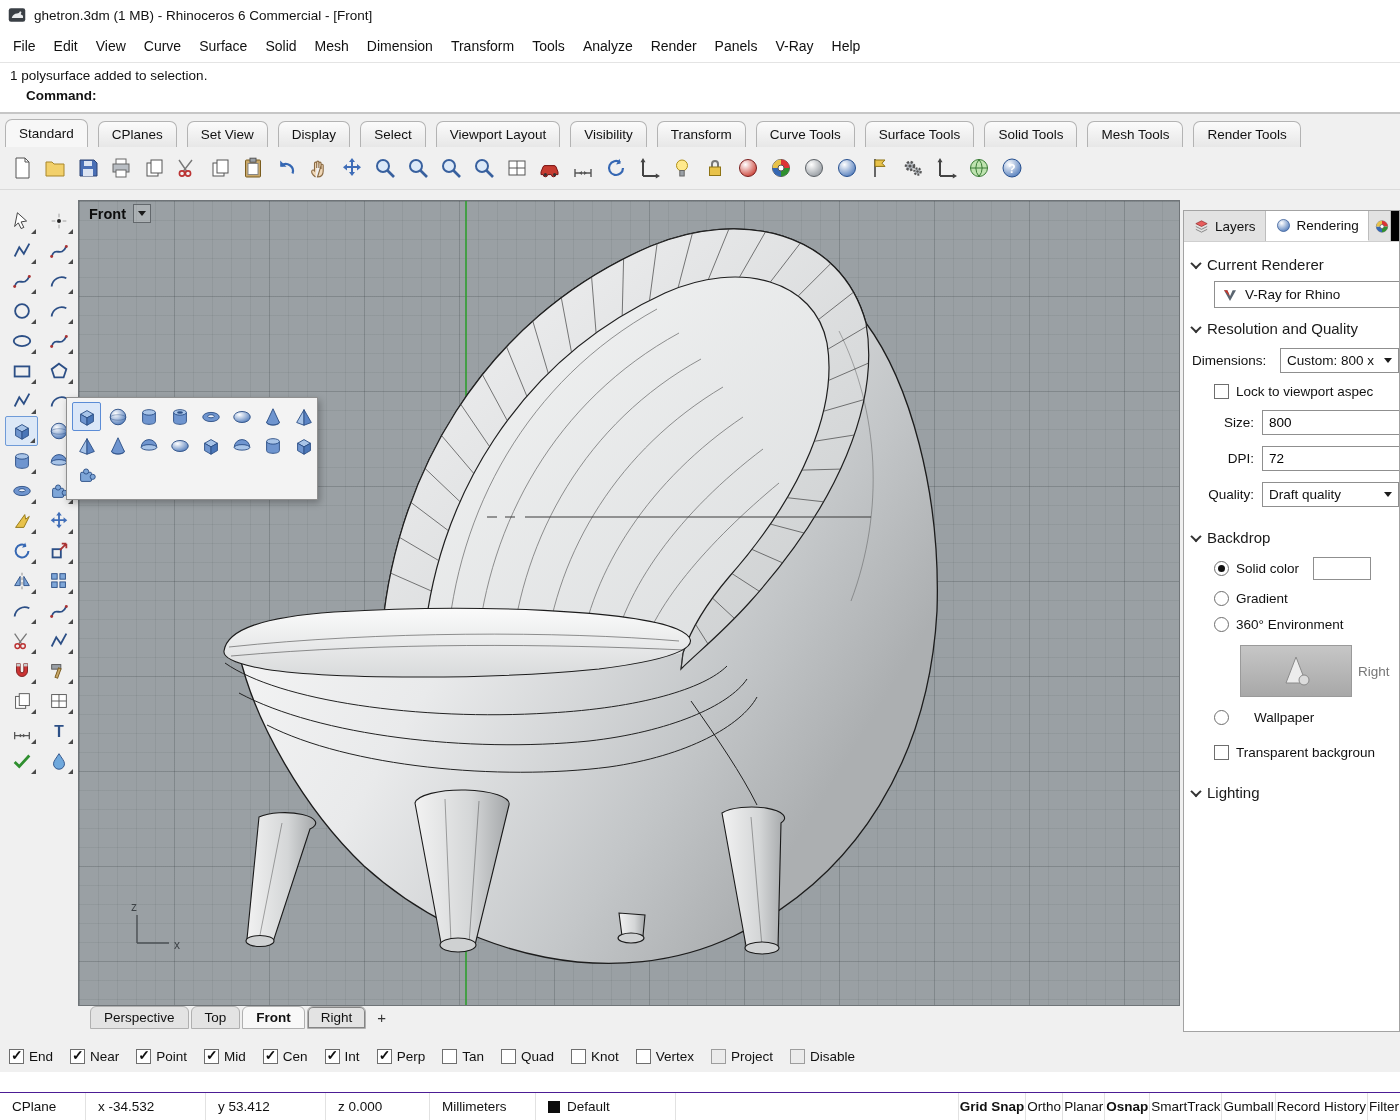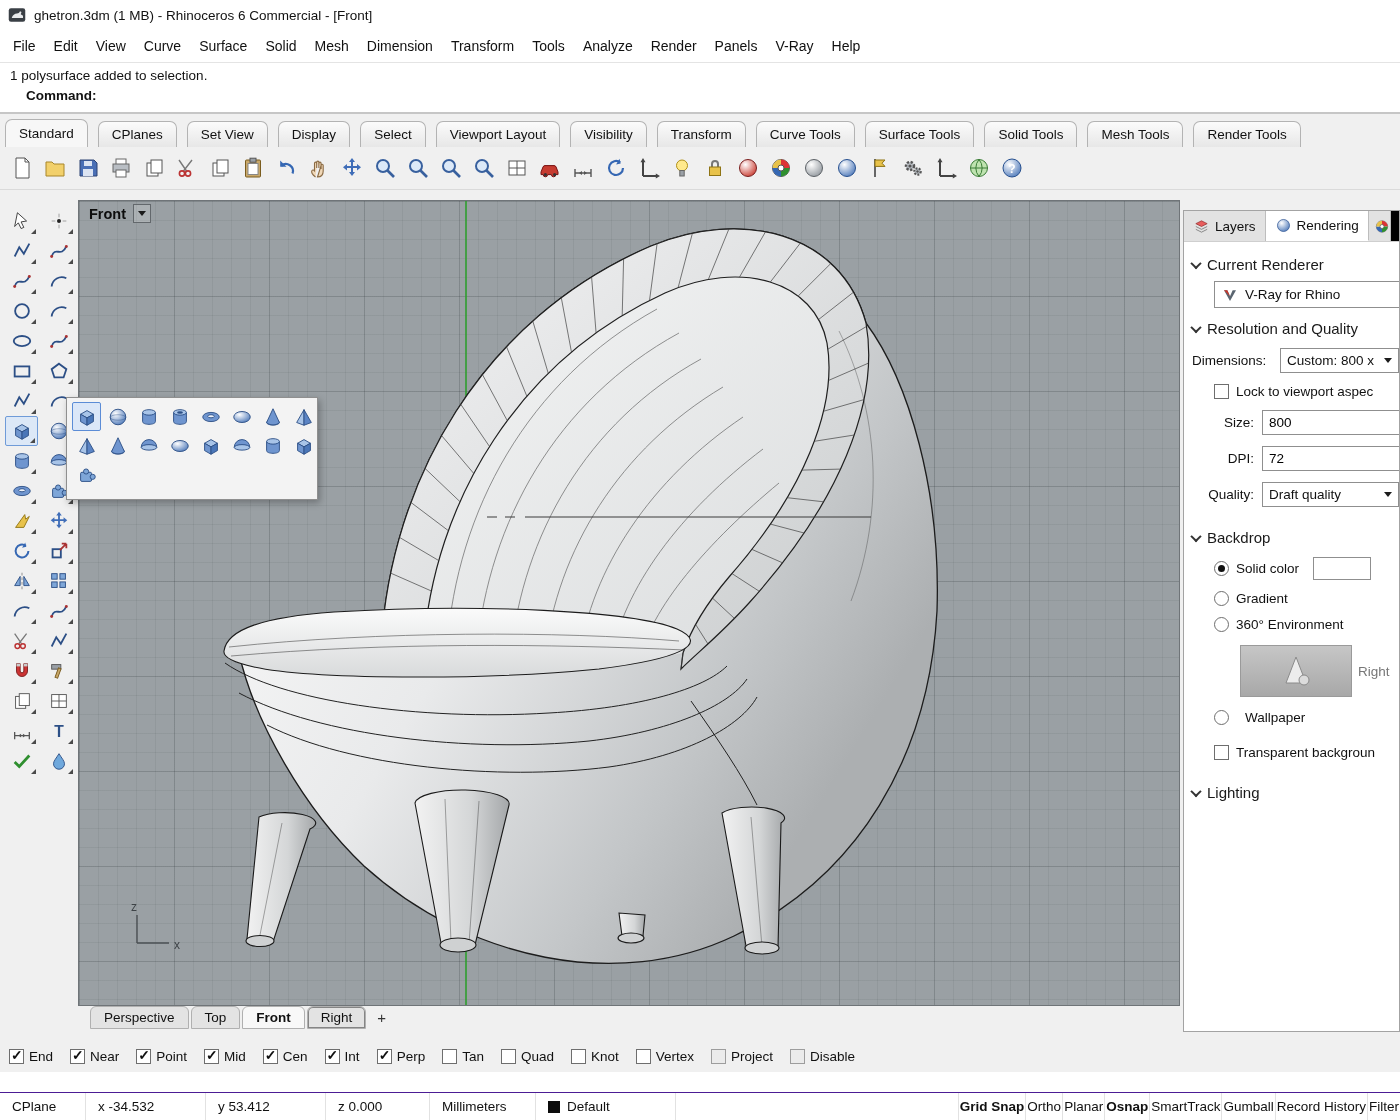--- a/index.html
+++ b/index.html
@@ -1062,21 +1062,21 @@
       <div id="env-thumb">
         <svg width="40" height="40" viewBox="0 0 40 40">
           <path d="M20 6L10 32h20z" fill="#ececec" stroke="#8a8a8a"></path>
           <circle cx="28" cy="29" r="5" fill="#dcdcdc" stroke="#8a8a8a"></circle>
         </svg>
       </div>
       <span style="margin-left:6px;color:#777">Right</span>
     </div>
     <div class="prow" style="margin-left:30px">
       <span class="radio" data-checked="false"></span>
-      <span style="margin-left:16px">Wallpaper</span>
+      <span style="margin-left:25px">Wallpaper</span>
     </div>
     <div class="prow" style="margin-left:30px;margin-top:20px">
       <span class="cb" data-checked="false"></span>
       <span style="margin-left:7px">Transparent backgroun</span>
     </div>
 
     <div class="sechdr" style="margin-top:24px">
       <span class="chev"></span>
       <span>Lighting</span>
     </div>

